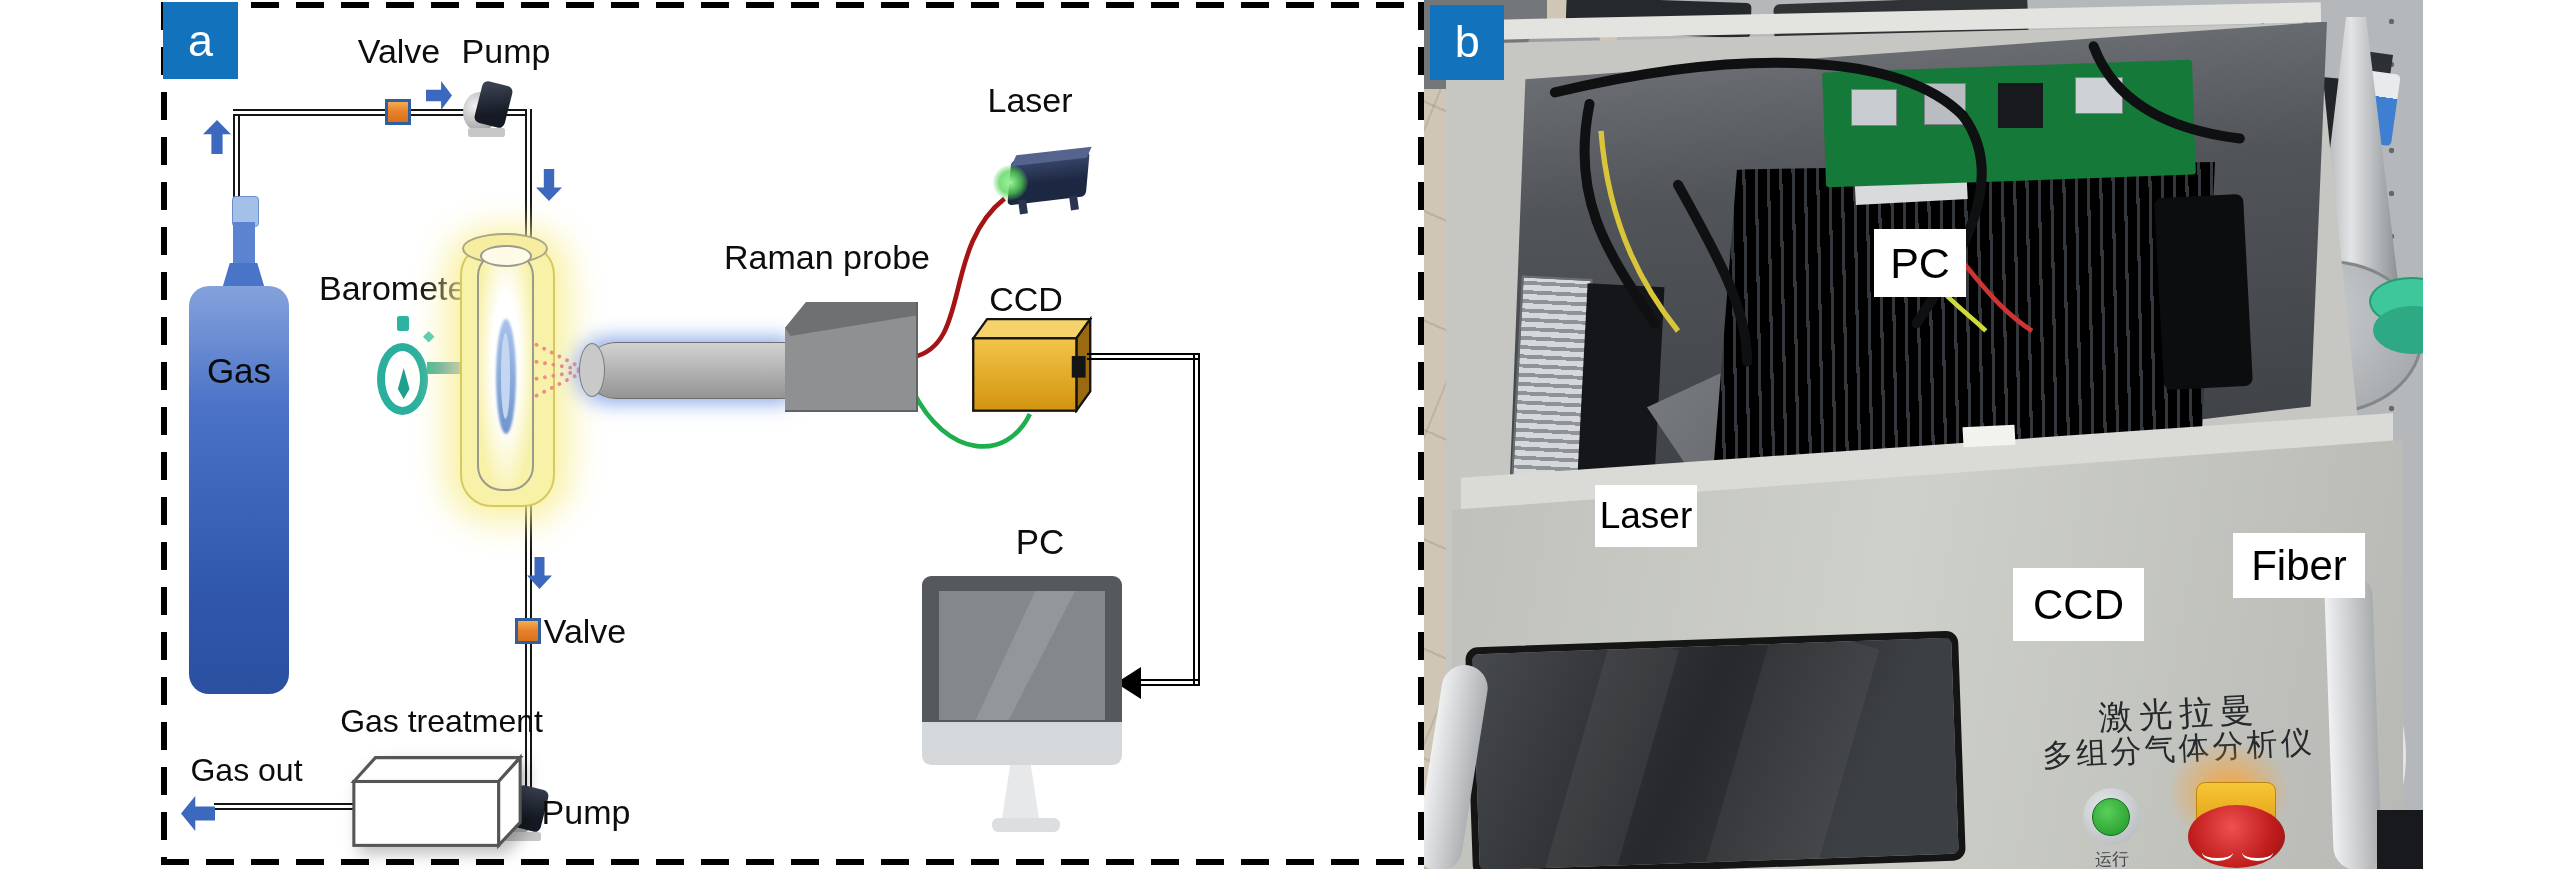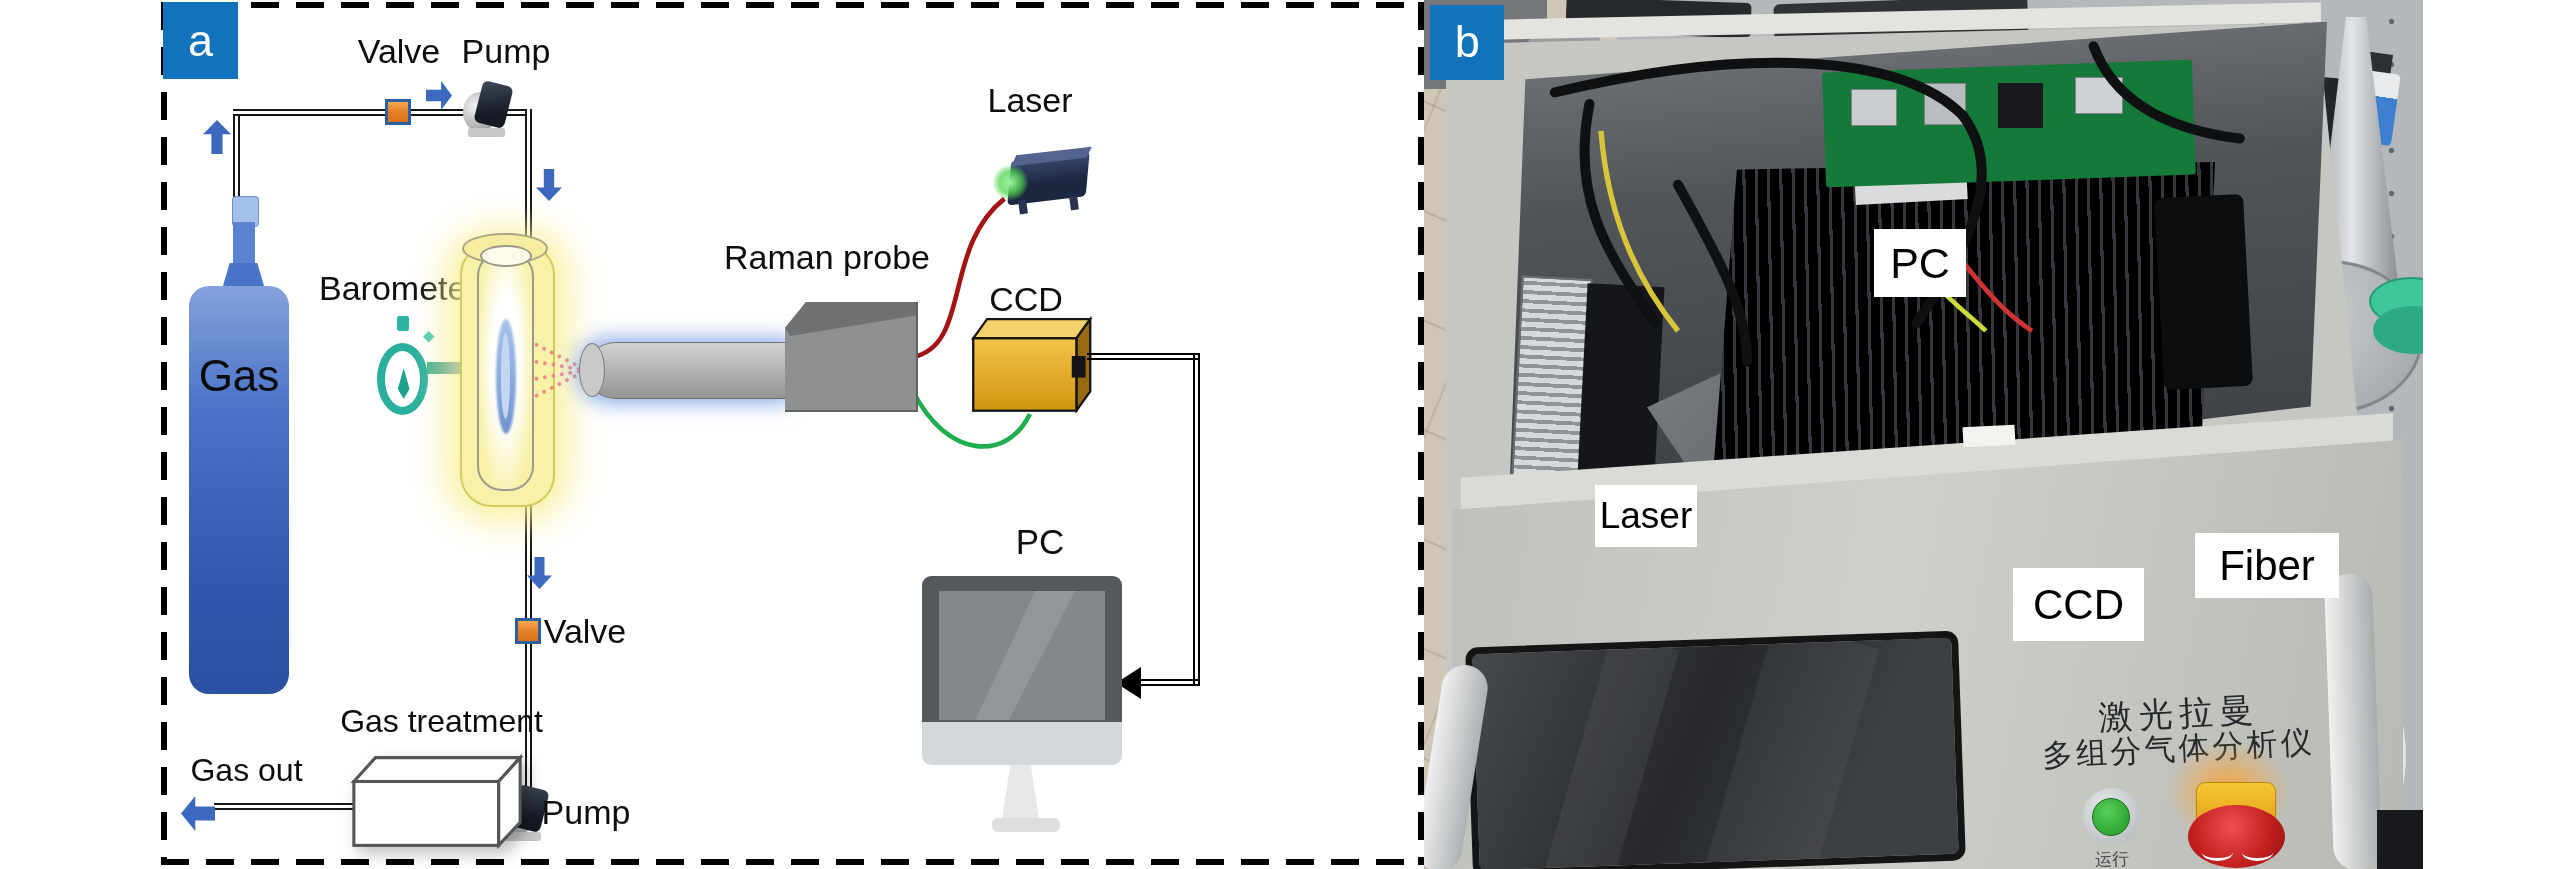--- a/index.html
+++ b/index.html
@@ -64,21 +64,21 @@
   <div class="arr arr-up" style="left:203px;top:120px;width:28px;height:34px;"></div>
   <div class="arr arr-right" style="left:426px;top:81px;width:26px;height:29px;"></div>
   <div class="arr arr-down" style="left:536px;top:169px;width:26px;height:32px;"></div>
   <div class="arr arr-down" style="left:527px;top:557px;width:25px;height:32px;"></div>
   <div class="arr arr-left" style="left:181px;top:796px;width:34px;height:35px;"></div>
 
   <div class="abs" style="left:232px;top:196px;width:25px;height:29px;background:#a3c0e8;border:1.5px solid #6d8ec7;border-radius:3.8px;"></div>
   <div class="abs" style="left:233px;top:222px;width:21.6px;height:46px;background:#5b83cf;"></div>
   <div class="abs" style="left:222px;top:263px;width:43px;height:26px;clip-path:polygon(18% 0,82% 0,100% 100%,0 100%);background:#4a74c8;"></div>
   <div class="abs" style="left:189px;top:286px;width:100px;height:408px;border-radius:20px;background:linear-gradient(180deg,#84a2dc 0%,#4a72c6 30%,#2f57ac 75%,#2b50a0 100%);"></div>
-  <div class="txt" style="left:189px;top:353px;width:100px;font-size:44px;color:#0a0a0a;">Gas</div>
+  <div class="txt" style="left:189px;top:353px;width:100px;font-size:35px;color:#0a0a0a;">Gas</div>
 
   <div class="txt" style="left:353px;top:34px;width:92px;">Valve</div>
   <div class="txt" style="left:460px;top:34px;width:92px;">Pump</div>
   <div class="valve" style="left:385px;top:99px;"></div>
   <div class="pump" style="left:463px;top:83px;width:49px;height:55px;">
     <i class="body"></i>
       <i class="head"></i>
       <i class="foot"></i>
   </div>
 
@@ -237,19 +237,19 @@
     <div class="abs" style="left:743px;top:741px;width:123px;height:102px;background:radial-gradient(closest-side,rgba(255,160,40,0.85),rgba(255,160,40,0));"></div>
     <div class="abs" style="left:772px;top:782px;width:80px;height:45px;border-radius:9.2px;background:linear-gradient(180deg,#f6c635,#e3a11a);border:1.5px solid #b8860e;box-sizing:border-box;"></div>
     <div class="abs" style="left:764px;top:805px;width:97px;height:63px;border-radius:50%;background:radial-gradient(circle at 45% 35%,#ef5050,#c11d1d 60%,#8f1212);"></div>
     <div class="abs" style="left:778px;top:844px;width:31px;height:14px;border-bottom:3.1px solid #fff;border-radius:50%;"></div>
     <div class="abs" style="left:818px;top:844px;width:31px;height:14px;border-bottom:3.1px solid #fff;border-radius:50%;"></div>
     <div class="abs" style="left:953px;top:810px;width:46px;height:59px;background:#17191c;"></div>
 
     <div class="chip" style="left:450px;top:229px;width:92px;height:68px;font-size:43px;">PC</div>
     <div class="chip" style="left:171px;top:485px;width:102px;height:62px;font-size:37px;">Laser</div>
     <div class="chip" style="left:589px;top:568px;width:131px;height:73px;font-size:42px;">CCD</div>
-    <div class="chip" style="left:771px;top:533px;width:144px;height:65px;font-size:42px;text-align:center;">Fiber</div>
+    <div class="chip" style="left:809px;top:533px;width:132px;height:65px;font-size:42px;text-align:center;">Fiber</div>
 
     <div class="tag" style="left:6.2px;top:4.6px;width:74px;height:75px;">b</div>
   </div>
 
 </div>
 
 
 </body></html>

